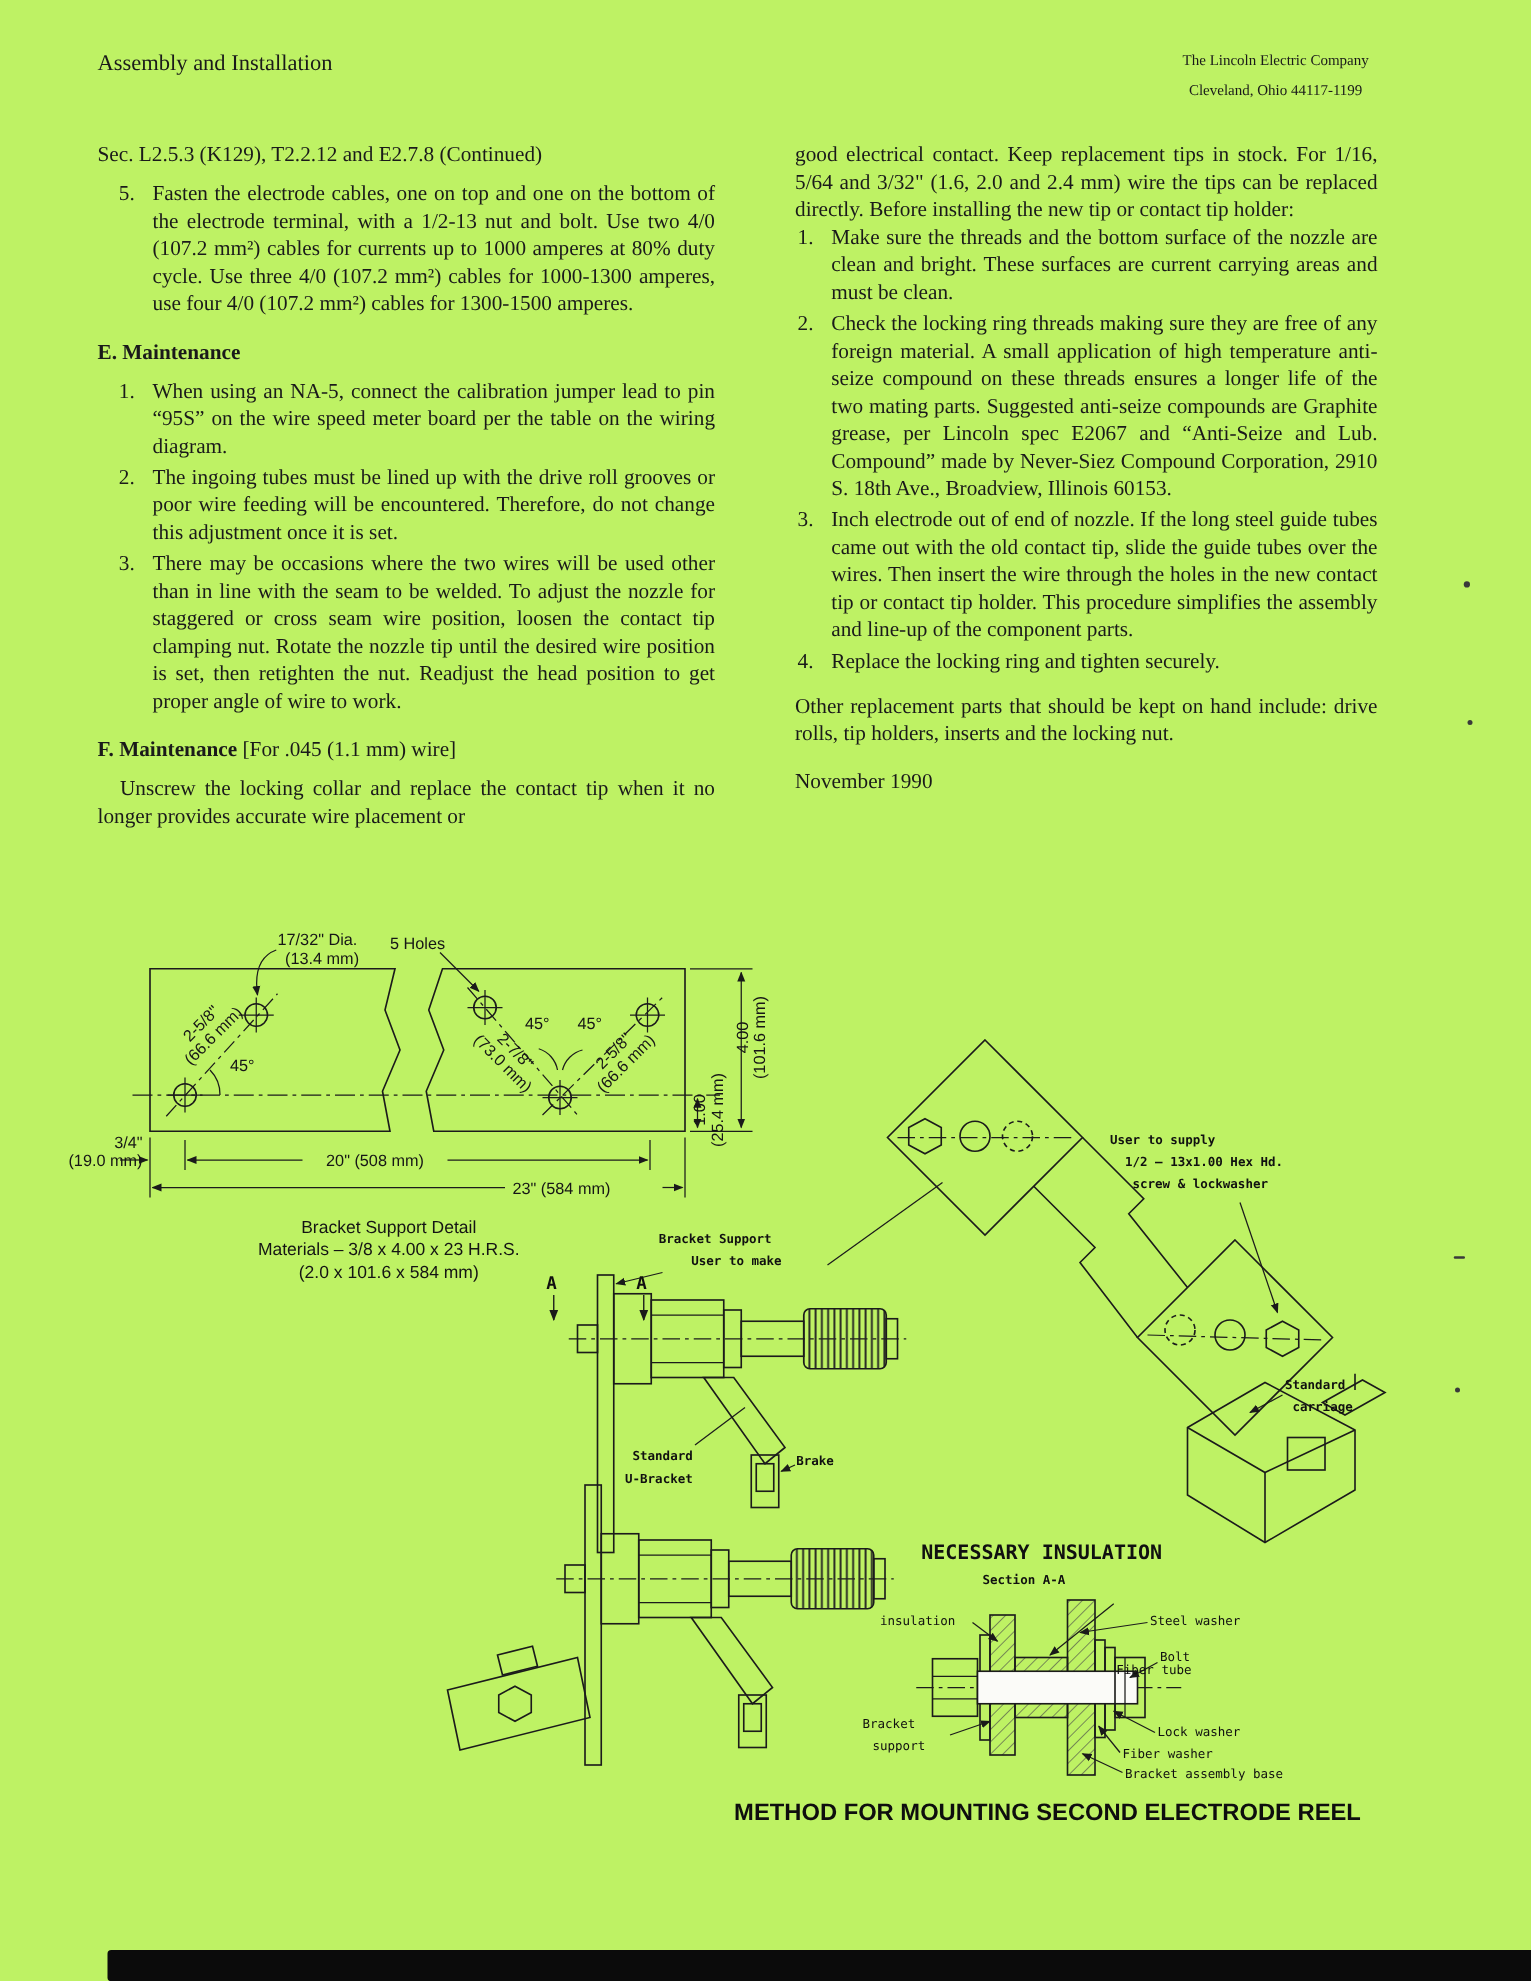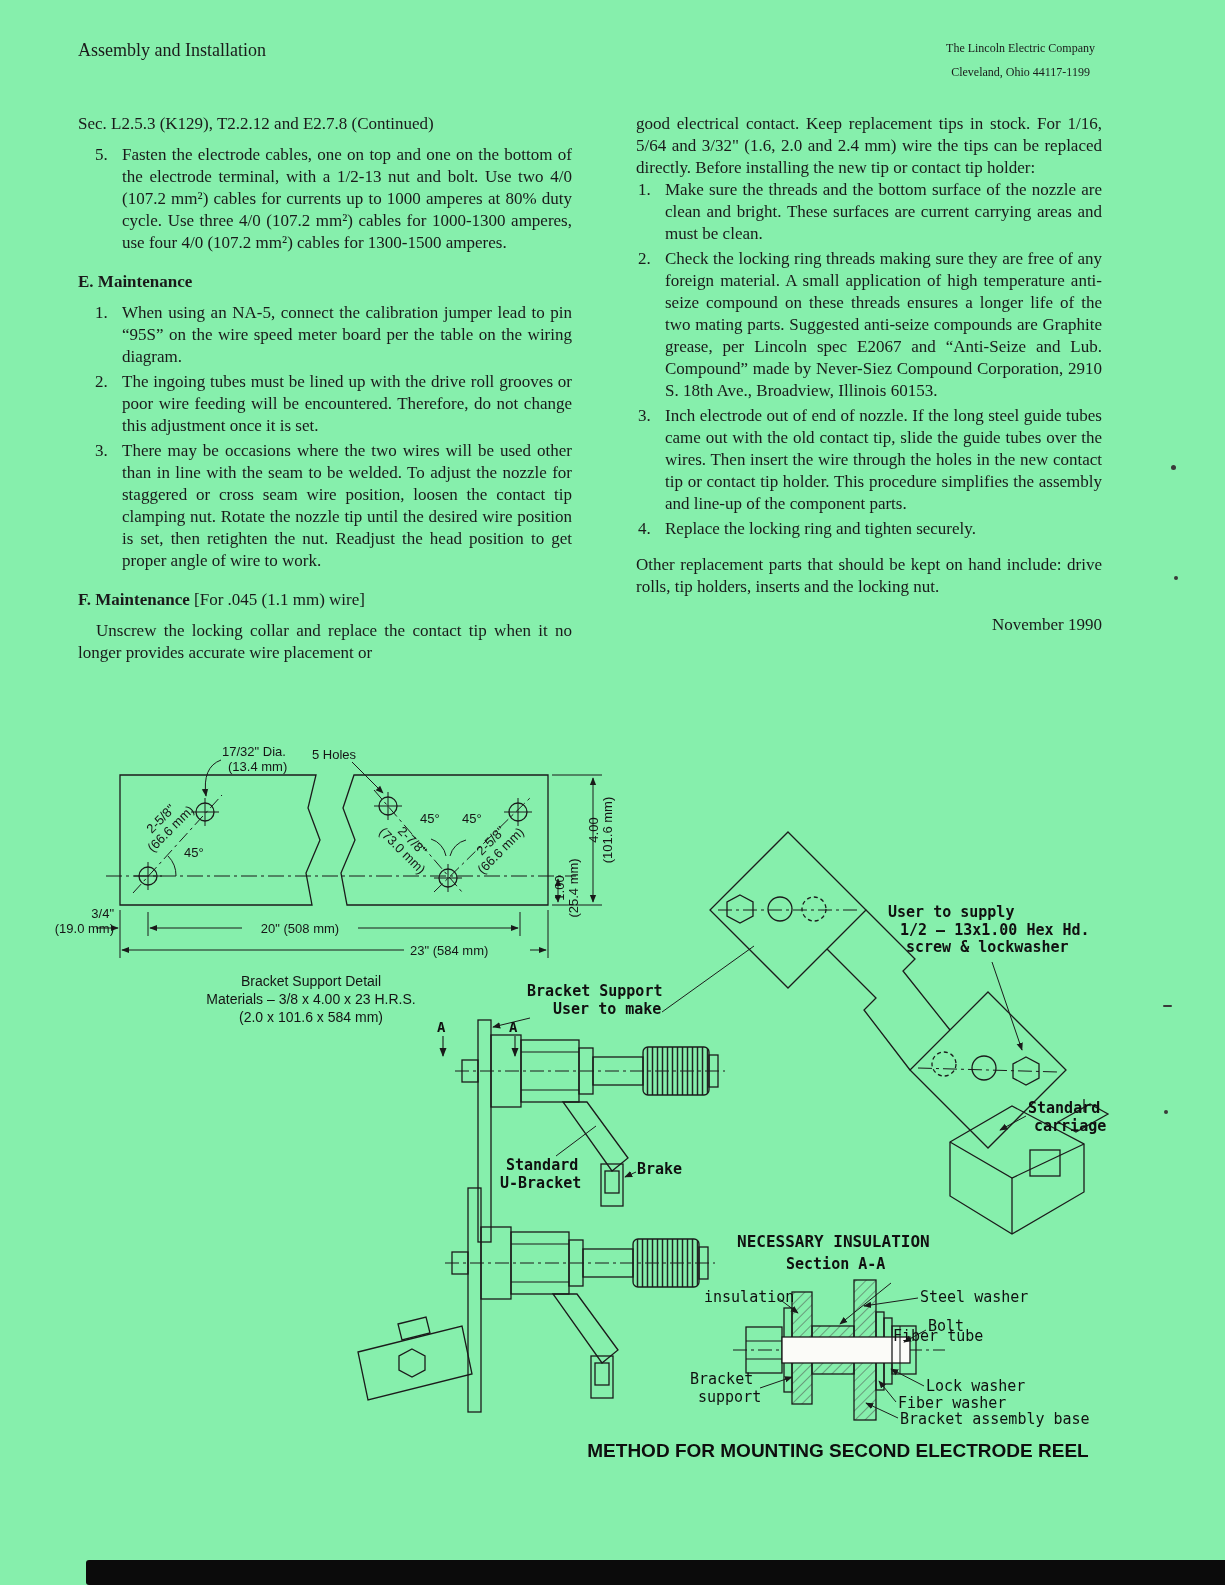--- a/index.html
+++ b/index.html
@@ -1,40 +1,40 @@
 <!DOCTYPE html>
 <html><head>
 <meta charset="utf-8">
 <style>
   *{box-sizing:border-box}
   body{margin:0;background:#888}
-  .page{position:relative;width:1225px;height:1585px;background:#86efac;font-family:"Liberation Serif",serif;color:#1a1a1a;overflow:hidden;margin:0 auto}
+  .page{position:relative;width:1225px;height:1585px;background:#bef264;font-family:"Liberation Serif",serif;color:#1a1a1a;overflow:hidden;margin:0 auto}
 
   .hdr-left{position:absolute;left:78px;top:40px;font-size:18px}
   .hdr-right{position:absolute;right:130px;top:36px;text-align:center;font-size:12px;line-height:24px}
 
   .col{position:absolute;font-size:17px;line-height:22px;text-align:justify}
   .col-left{left:78px;top:113px;width:494px}
   .col-right{left:636px;top:113px;width:466px}
   .para{margin:0}
   .indent{text-indent:18px}
   .closing{margin-top:14px}
-  .date{text-align:right;margin:16px 0 0 0}
+  .date{text-align:left;margin:16px 0 0 0}
   .sec-head{margin:0 0 9px 0}
   .sub-head{font-weight:bold;margin:17px 0 9px 0}
   .sub-head .r{font-weight:normal}
   .num-item{display:flex;margin:0 0 3px 0}
   .num-item .n{flex:none;width:44px;padding-left:17px}
   .num-item .t{flex:1;margin:0;text-align:justify}
   .col-right .num-item .n{width:29px;padding-left:2px}
 
   svg.diagram{position:absolute;left:0;top:740px}
 
   .dim{position:absolute;font-family:"Liberation Sans",sans-serif;font-size:13px;line-height:15px;color:#161616;white-space:nowrap}
-  .mono{position:absolute;font-family:"DejaVu Sans Mono",monospace;font-weight:bold;font-size:15px;line-height:17.5px;color:#101010;white-space:nowrap}
+  .mono{position:absolute;font-family:"DejaVu Sans Mono",monospace;font-weight:bold;font-size:10px;line-height:17.5px;color:#101010;white-space:nowrap}
   .anchor{position:absolute;width:0;height:0}
   .anchor>.rot{position:absolute;transform:translate(-50%,-50%) rotate(var(--r,0deg));text-align:center;font-family:"Liberation Sans",sans-serif;font-size:13px;line-height:14px;white-space:nowrap;color:#161616}
   .detail-note{position:absolute;left:168px;top:972px;width:286px;text-align:center;font-family:"Liberation Sans",sans-serif;font-size:14px;line-height:18px;color:#141414}
   .caption{position:absolute;left:568px;top:1440px;width:540px;text-align:center;font-family:"Liberation Sans",sans-serif;font-weight:bold;font-size:19px;color:#0e0e0e}
   .insul-title{font-size:16px}
   .amark{font-size:14px}
   .scanbar{position:absolute;left:86px;right:0;top:1560px;height:25px;background:#0b0b0b;border-radius:3px 0 0 3px}
   .speck{position:absolute;background:#3a3a3a;border-radius:50%}
 </style>
 </head>

